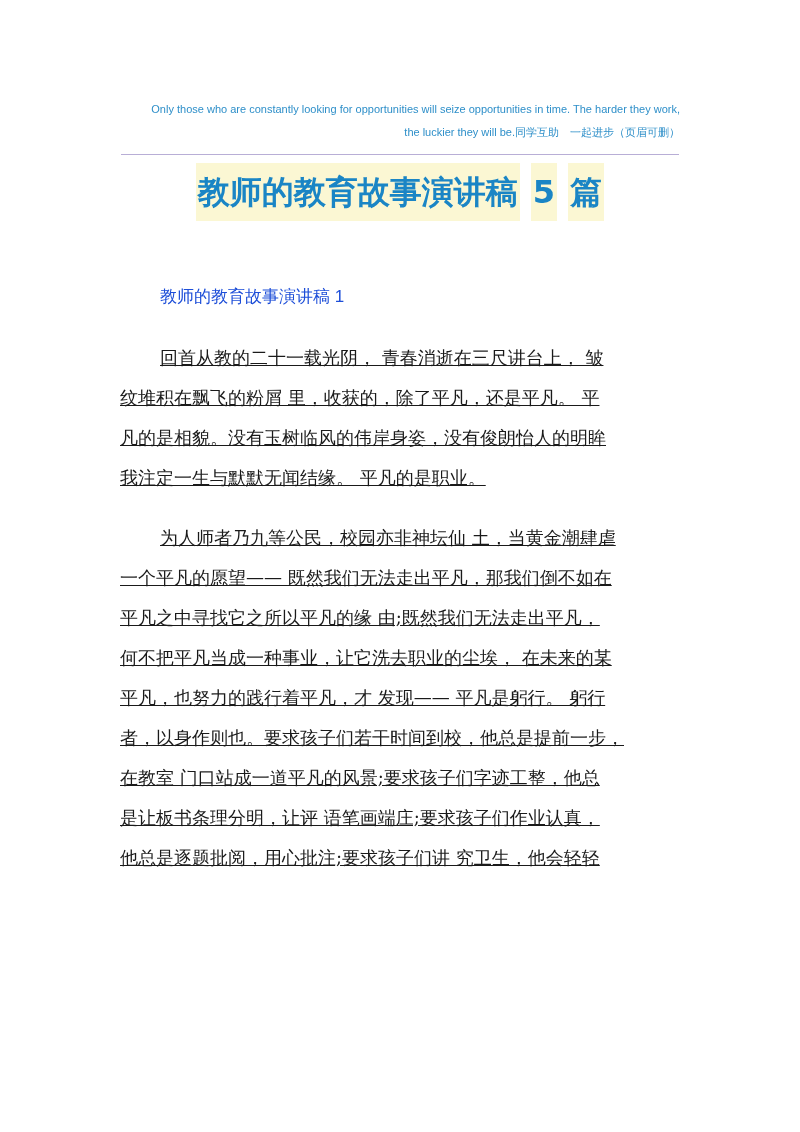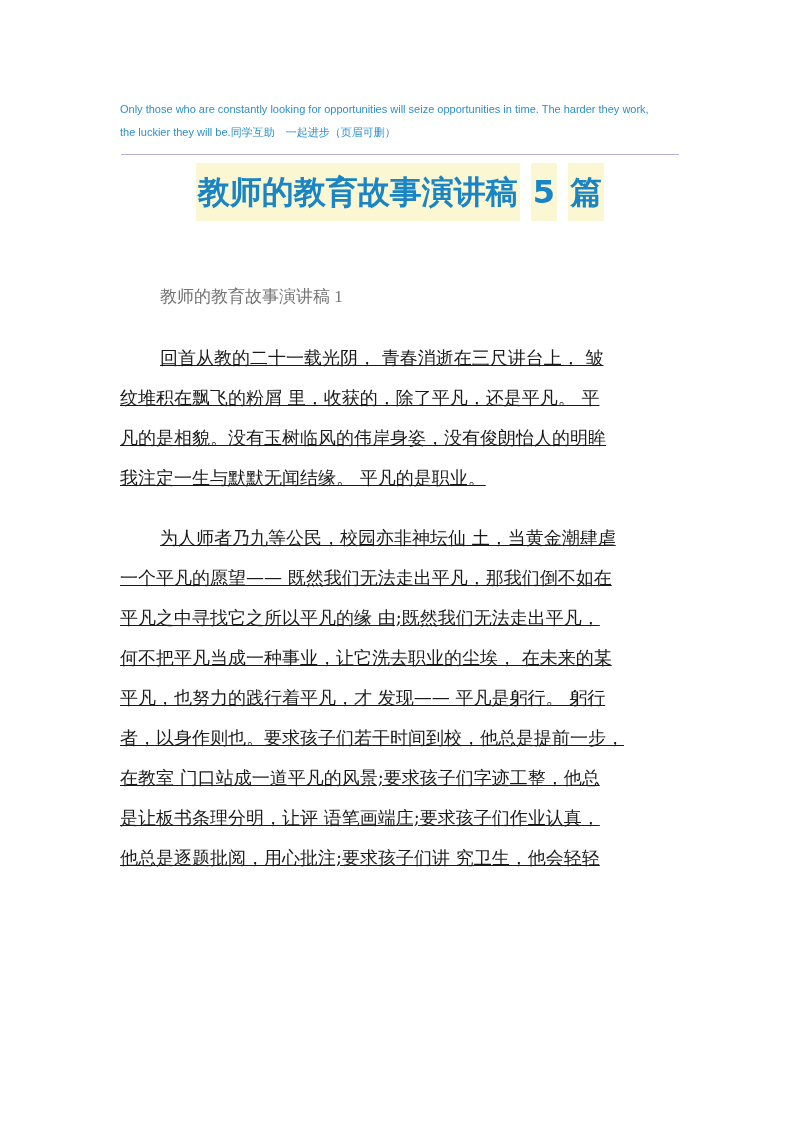--- a/index.html
+++ b/index.html
@@ -12,21 +12,21 @@
       height: 1132px;
       position: relative;
       overflow: hidden;
       font-family: "DejaVu Serif", "Liberation Serif", serif;
     }
     .page-header {
       position: absolute;
       left: 120px;
       top: 98px;
       width: 560px;
-      text-align: left;
+      text-align: right;
       color: #2e8fc9;
       font-family: "Liberation Sans", "DejaVu Sans", sans-serif;
       font-size: 11px;
       line-height: 23px;
     }
     .header-rule {
       position: absolute;
       left: 121px;
       top: 154px;
       width: 558px;
@@ -47,24 +47,24 @@
       letter-spacing: 0px;
     }
     .doc-title .hl {
       background: #fbf7d3;
       padding: 10px 2px;
     }
     .section-heading {
       position: absolute;
       left: 160px;
       top: 284px;
-      font-family: Liberation Serif, serif;
+      font-family: Liberation Sans, sans-serif;
       font-size: 17px;
       line-height: 26px;
-      color: #737373;
+      color: #1d4ed8;
     }
     .body-text {
       position: absolute;
       left: 120px;
       top: 338px;
       width: 560px;
       color: #1a1a1a;
       font-size: 18px;
     }
     .para {

